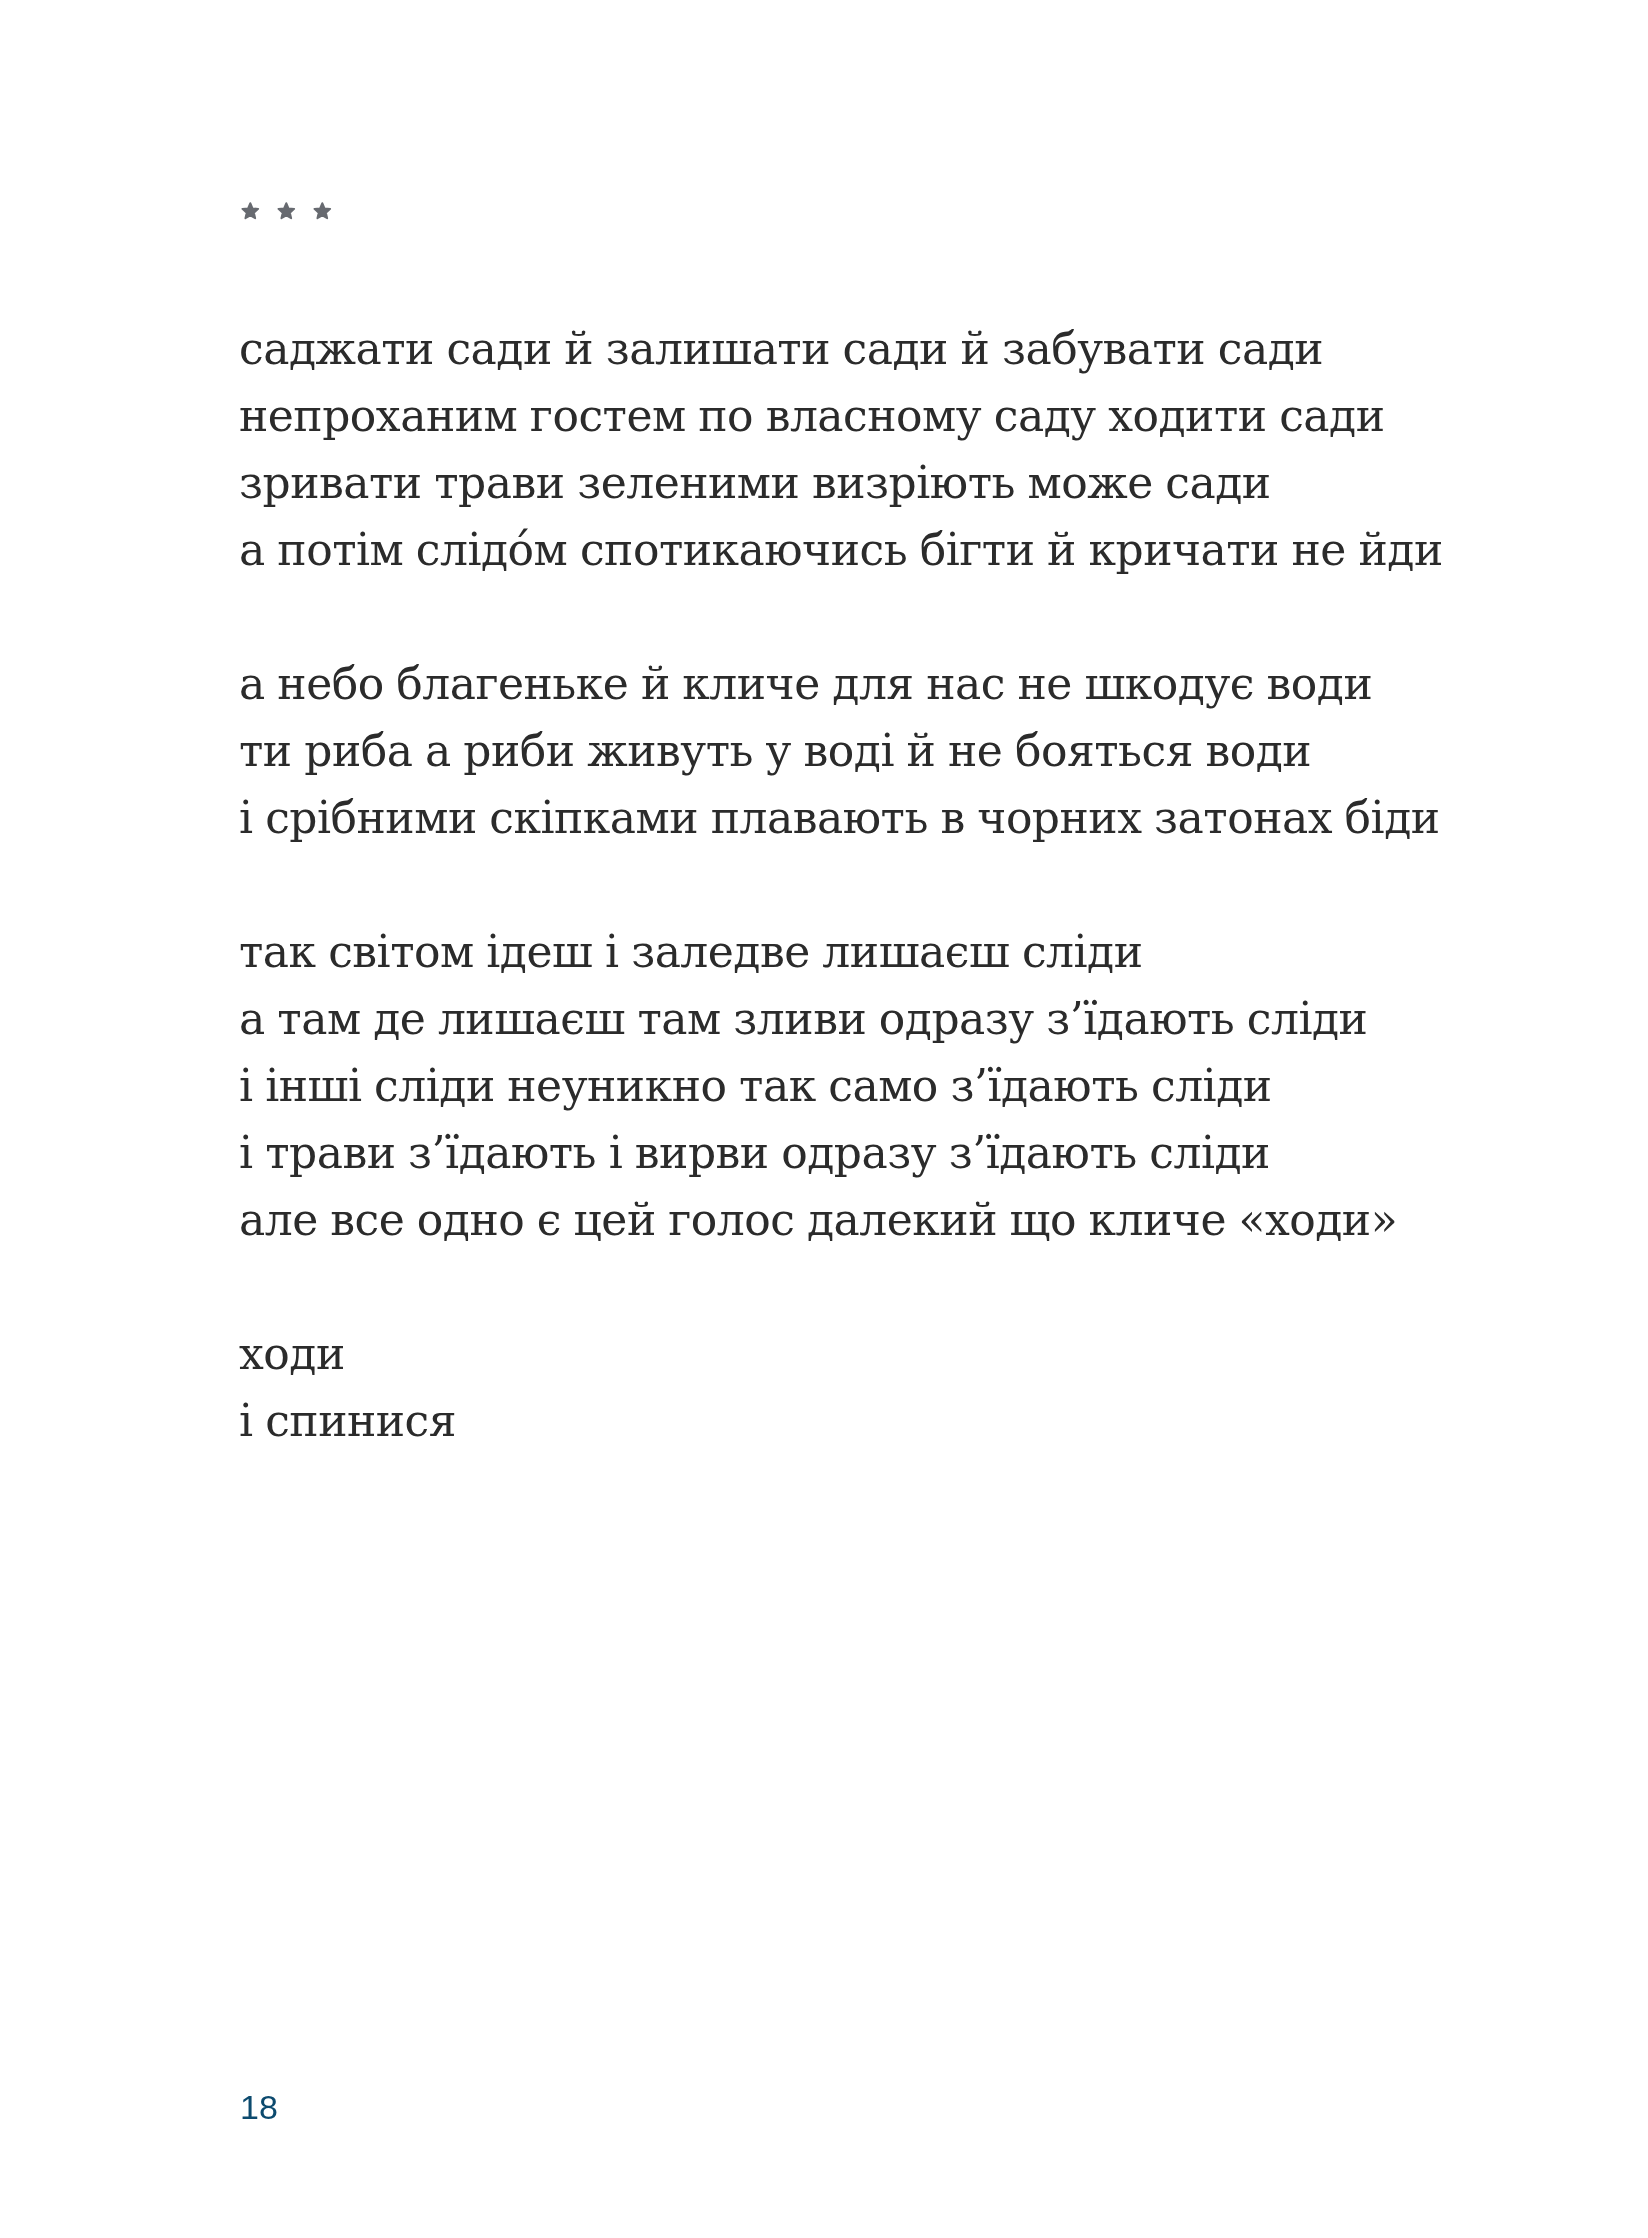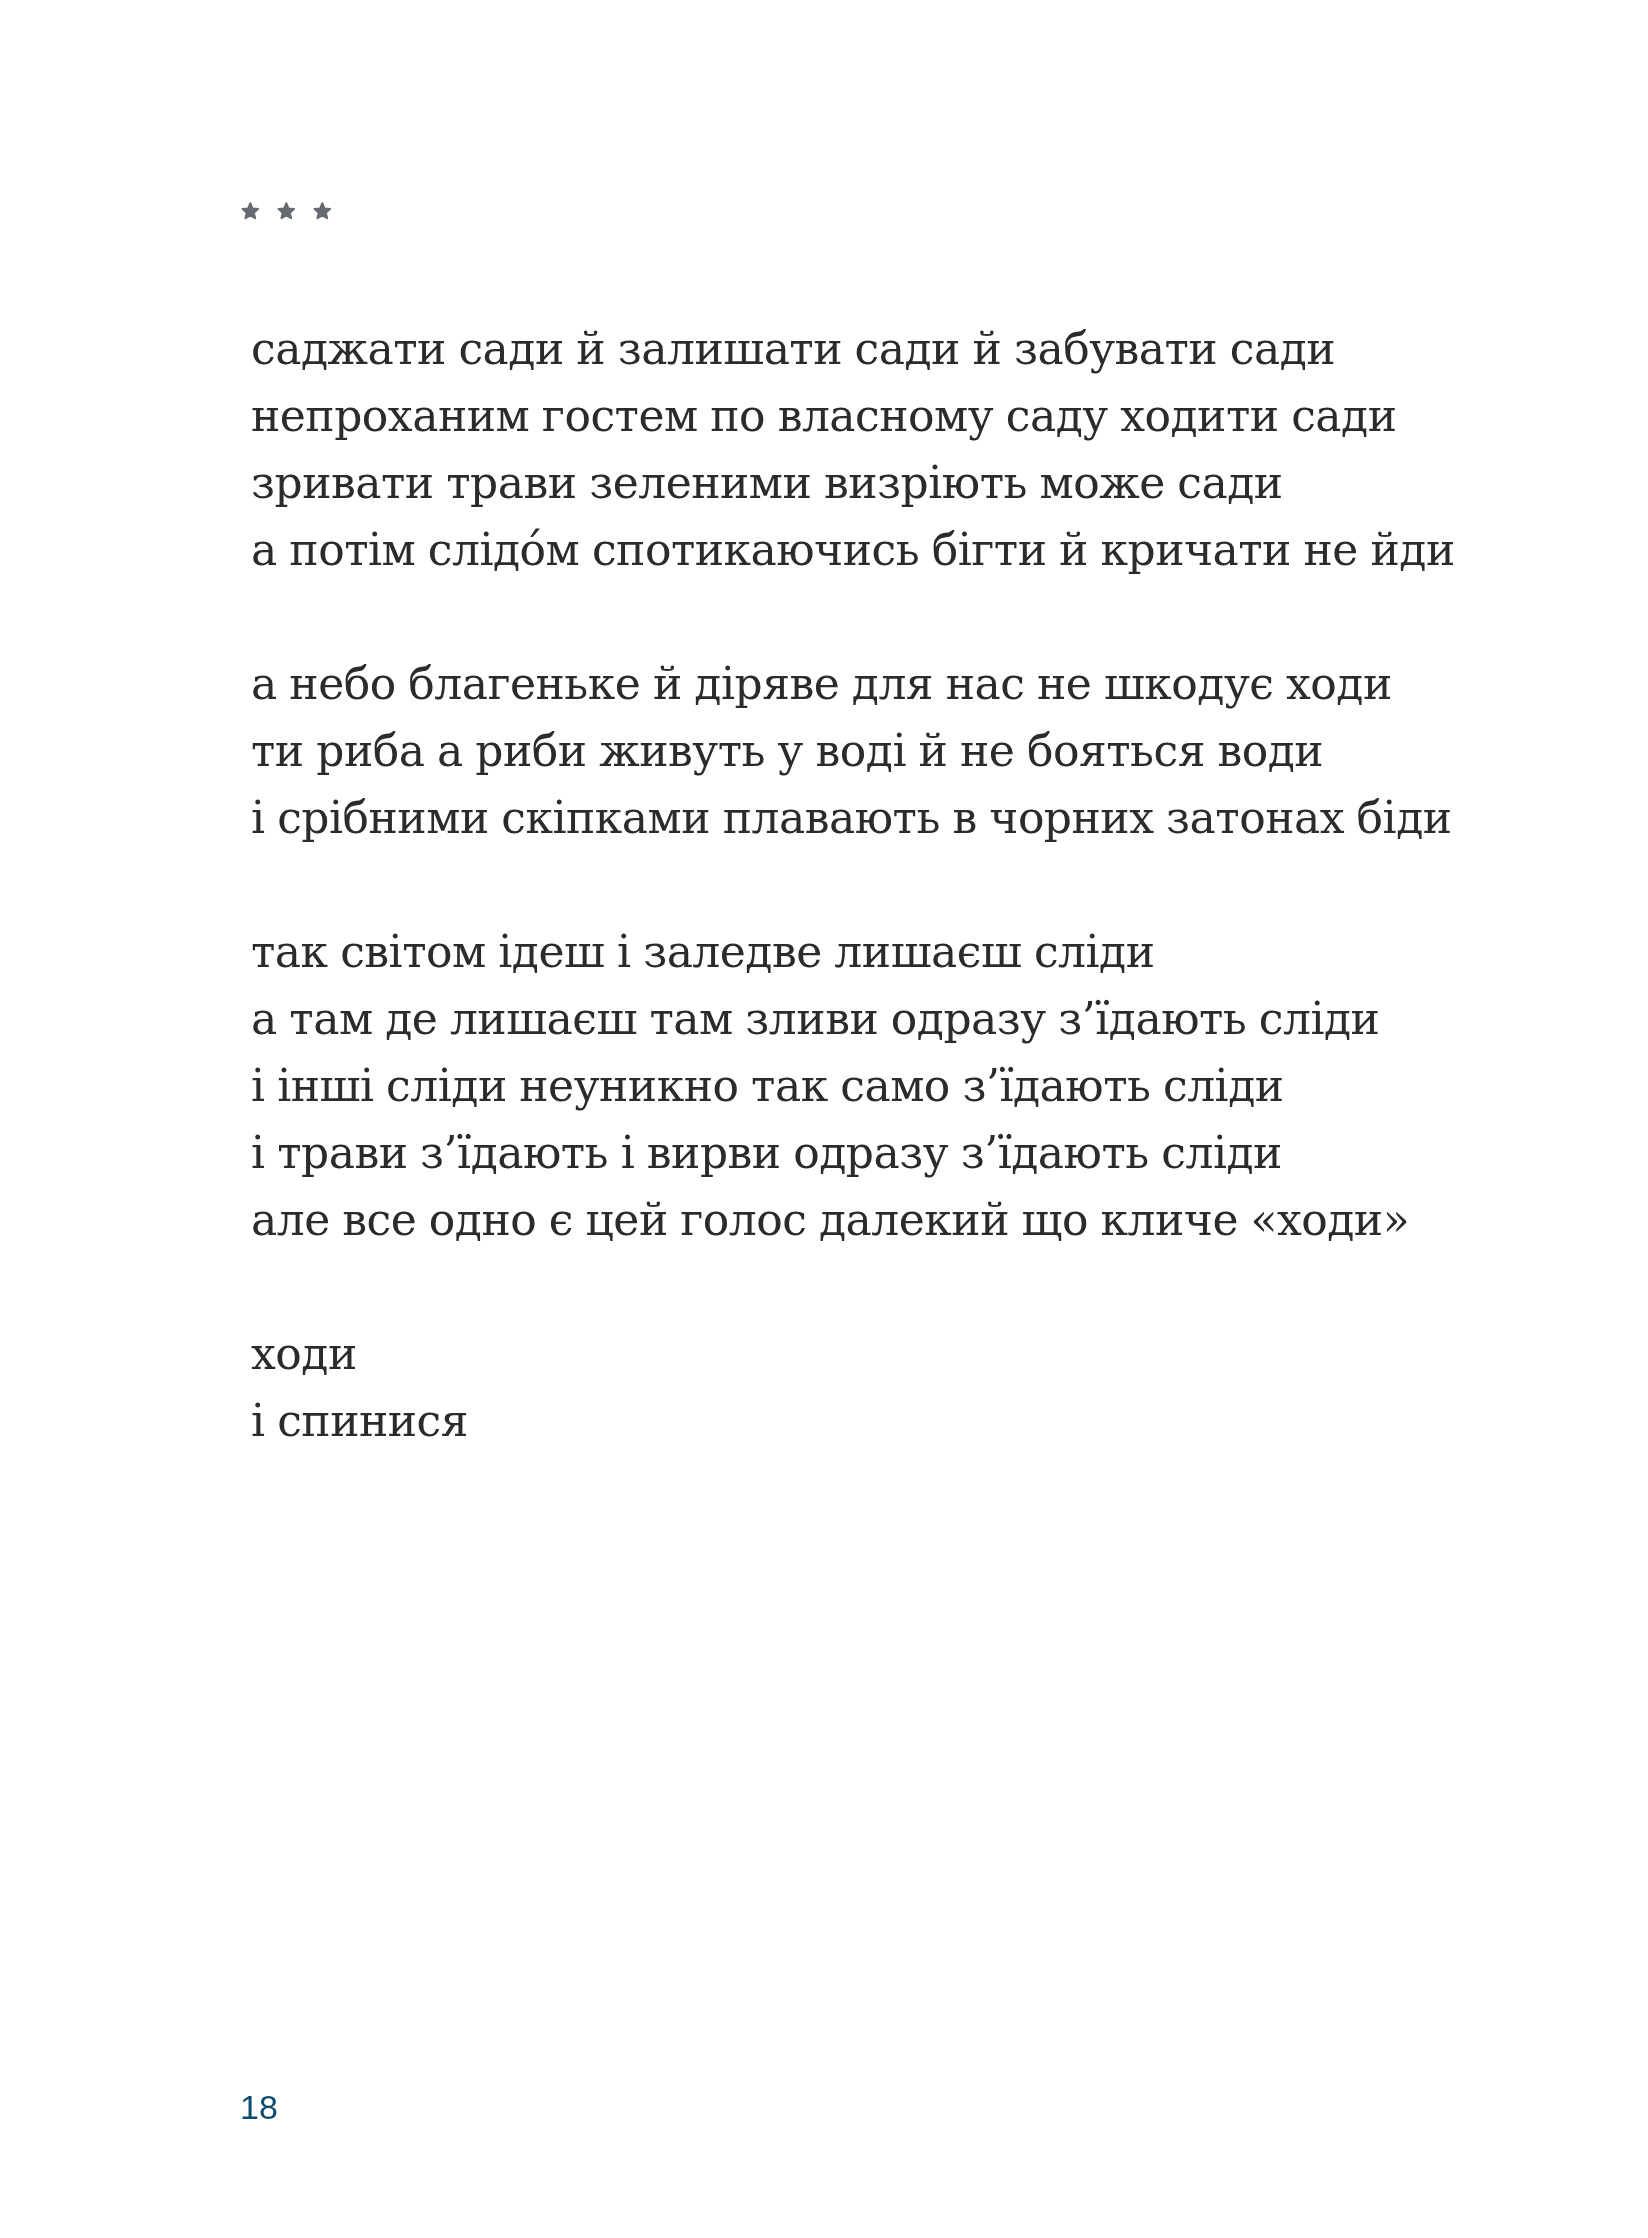--- a/index.html
+++ b/index.html
@@ -54,21 +54,20 @@
       word-spacing: -0.9px;
     }
     .stanza {
       margin: 0 0 67px 0;
     }
     .stanza:last-child { margin-bottom: 0; }
     .line {
       display: block;
       white-space: nowrap;
       height: 67px;
-      margin-left: 12px;
     }
     .page-number {
       position: absolute;
       left: 240px;
       top: 2087px;
       font-family: "Liberation Sans", sans-serif;
       font-size: 34px;
       line-height: 41px;
       color: #0c4a6e;
       font-weight: 300;
@@ -95,21 +94,21 @@
   <div class="poem">
 
     <div class="stanza">
       <span class="line">саджати сади й залишати сади й забувати сади</span>
       <span class="line">непроханим гостем по власному саду ходити сади</span>
       <span class="line">зривати трави зеленими визріють може сади</span>
       <span class="line">а потім слідо́м спотикаючись бігти й кричати не йди</span>
     </div>
 
     <div class="stanza">
-      <span class="line">а небо благеньке й діряве для нас не шкодує ходи</span>
+      <span class="line">а небо благеньке й кличе для нас не шкодує води</span>
       <span class="line">ти риба а риби живуть у воді й не бояться води</span>
       <span class="line">і срібними скіпками плавають в чорних затонах біди</span>
     </div>
 
     <div class="stanza">
       <span class="line">так світом ідеш і заледве лишаєш сліди</span>
       <span class="line">а там де лишаєш там зливи одразу з’їдають сліди</span>
       <span class="line">і інші сліди неуникно так само з’їдають сліди</span>
       <span class="line">і трави з’їдають і вирви одразу з’їдають сліди</span>
       <span class="line">але все одно є цей голос далекий що кличе «ходи»</span>

